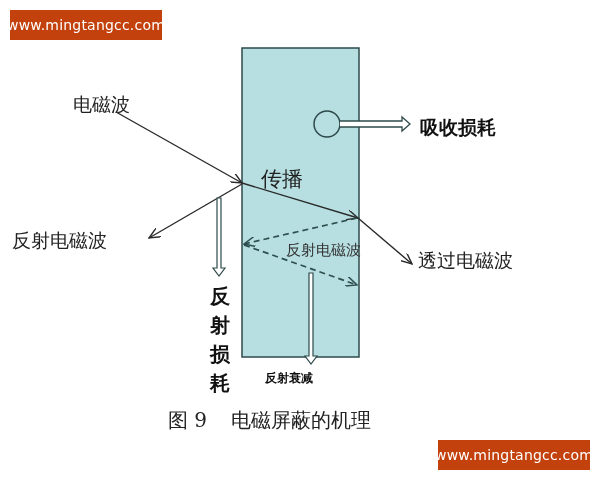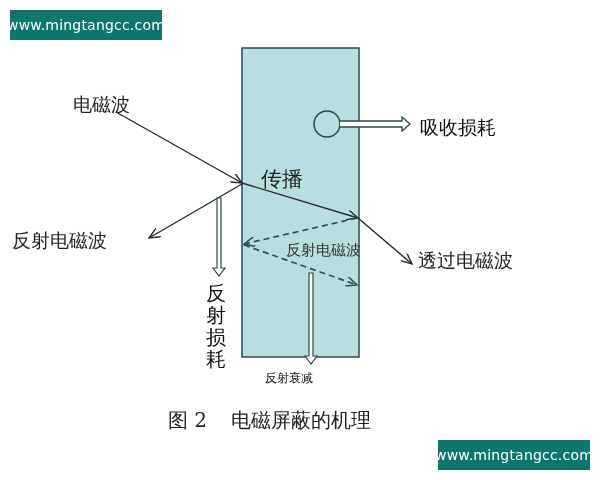--- a/index.html
+++ b/index.html
@@ -1,30 +1,30 @@
 <!DOCTYPE html>
 <html><head>
 <meta charset="utf-8">
 <style>
   html, body { margin:0; padding:0; background:#ffffff; }
   body { width:600px; height:480px; position:relative; overflow:hidden; font-family:"DejaVu Sans", sans-serif; }
-  .wm { position:absolute; background:#0f766e; color:#ffffff; font-family:"DejaVu Sans", sans-serif; font-size:14px; display:flex; align-items:center; justify-content:center; letter-spacing:0.2px; }
+  .wm { position:absolute; background:#c2410c; color:#ffffff; font-family:"DejaVu Sans", sans-serif; font-size:14px; display:flex; align-items:center; justify-content:center; letter-spacing:0.2px; }
   #wm-top { left:10px; top:10px; width:152px; height:30px; }
   #wm-bottom { left:438px; top:440px; width:152px; height:30px; }
   svg#diagram { position:absolute; left:0; top:0; }
   .lbl { position:absolute; color:#222; font-family:Liberation Serif, serif; font-size:19px; white-space:nowrap; }
-  .lbl.bold { font-family:"DejaVu Sans", sans-serif; font-weight:normal; color:#111; }
+  .lbl.bold { font-family:"DejaVu Sans", sans-serif; font-weight:bold; color:#111;text-align:right; }
   .lbl.small { font-size:15px; color:#333; }
   #lbl-em { left:73px; top:92px; }
   #lbl-refl { left:12px; top:228px; }
   #lbl-absorb { left:420px; top:115px; font-size:19px; }
   #lbl-prop { left:261px; top:165px; font-size:21px; }
   #lbl-multi { left:286px; top:241px; }
   #lbl-trans { left:418px; top:248px; }
-  #lbl-refloss { left:206px; top:282px; width:24px; font-size:20px; line-height:22px; white-space:normal; word-break:break-all; }
+  #lbl-refloss { left:206px; top:282px; width:24px; font-size:20px; line-height:29px; white-space:normal; word-break:break-all; }
   #lbl-reflatt { left:265px; top:370px; font-size:12px; }
   #caption { position:absolute; left:168px; top:407px; font-family:"DejaVu Serif", serif; font-size:20px; color:#222; white-space:nowrap; }
   #caption .num { margin-right:24px; }
 </style>
 </head>
 <body>
 
 <div id="wm-top" class="wm">www.mingtangcc.com</div>
 
 <svg id="diagram" width="600" height="480">
@@ -67,16 +67,16 @@
 <div class="lbl" id="lbl-em">电磁波</div>
 <div class="lbl" id="lbl-refl">反射电磁波</div>
 <div class="lbl bold" id="lbl-absorb">吸收损耗</div>
 <div class="lbl" id="lbl-prop">传播</div>
 <div class="lbl small" id="lbl-multi">反射电磁波</div>
 <div class="lbl" id="lbl-trans">透过电磁波</div>
 <div class="lbl bold" id="lbl-refloss">反射损耗</div>
 <div class="lbl bold" id="lbl-reflatt">反射衰减</div>
 
 <div id="caption">
-  <span class="num">图 2</span><span>电磁屏蔽的机理</span>
+  <span class="num">图 9</span><span>电磁屏蔽的机理</span>
 </div>
 
 <div id="wm-bottom" class="wm">www.mingtangcc.com</div>
 
 </body></html>

